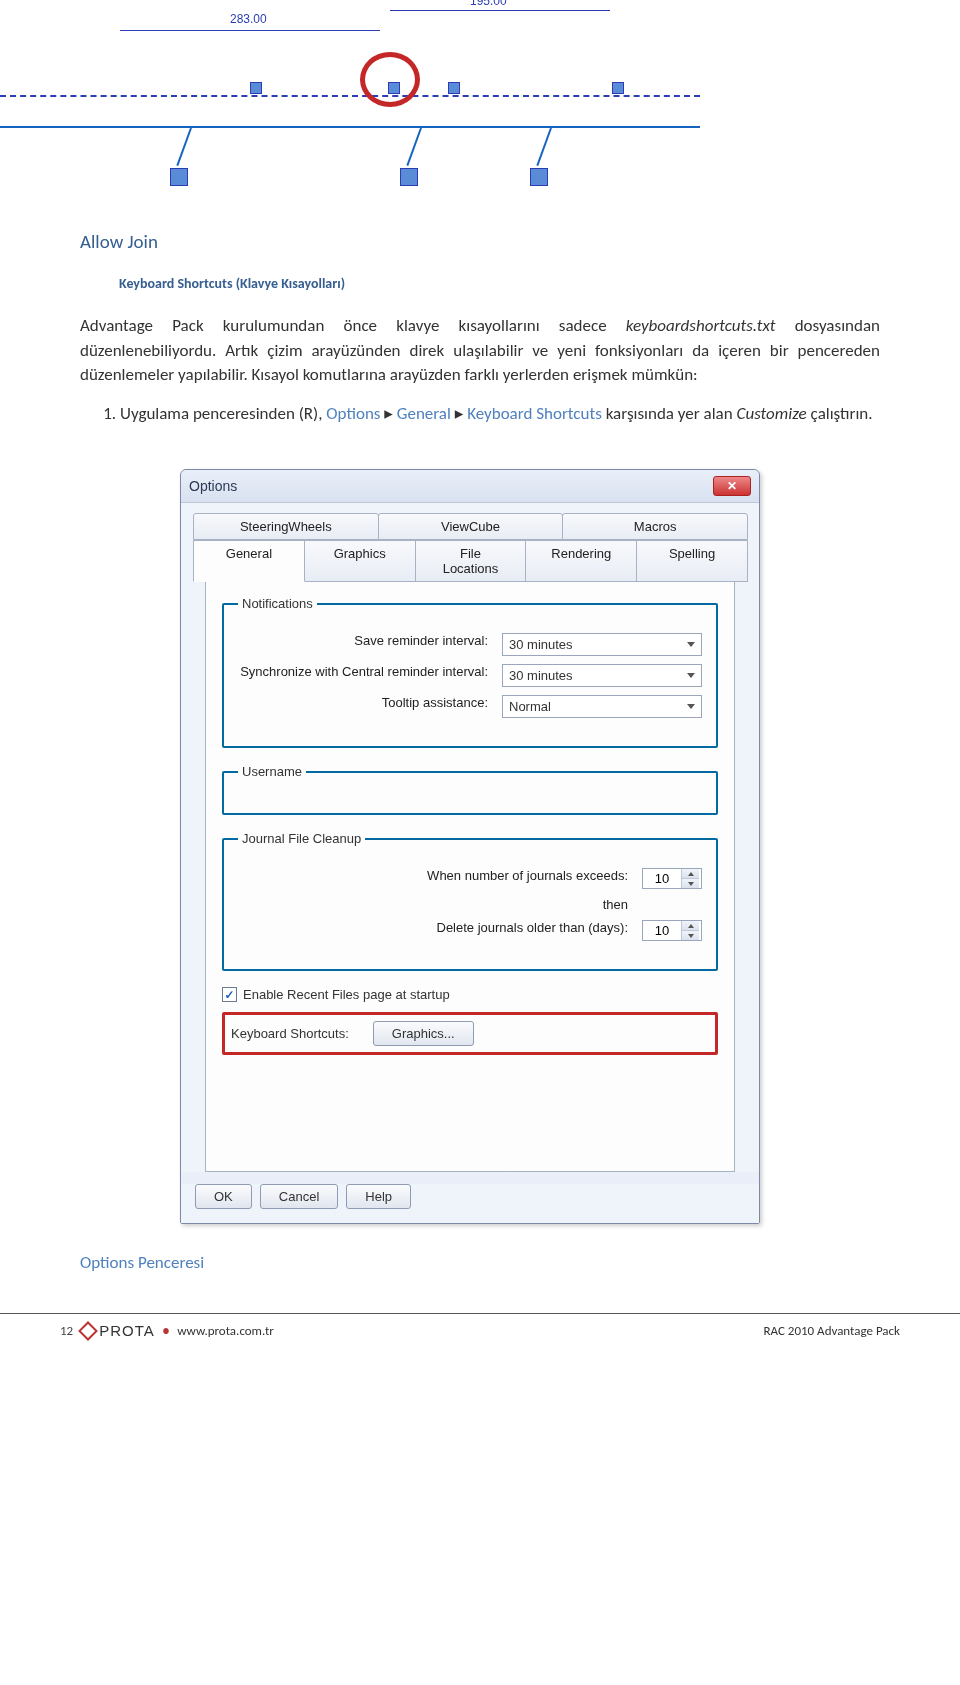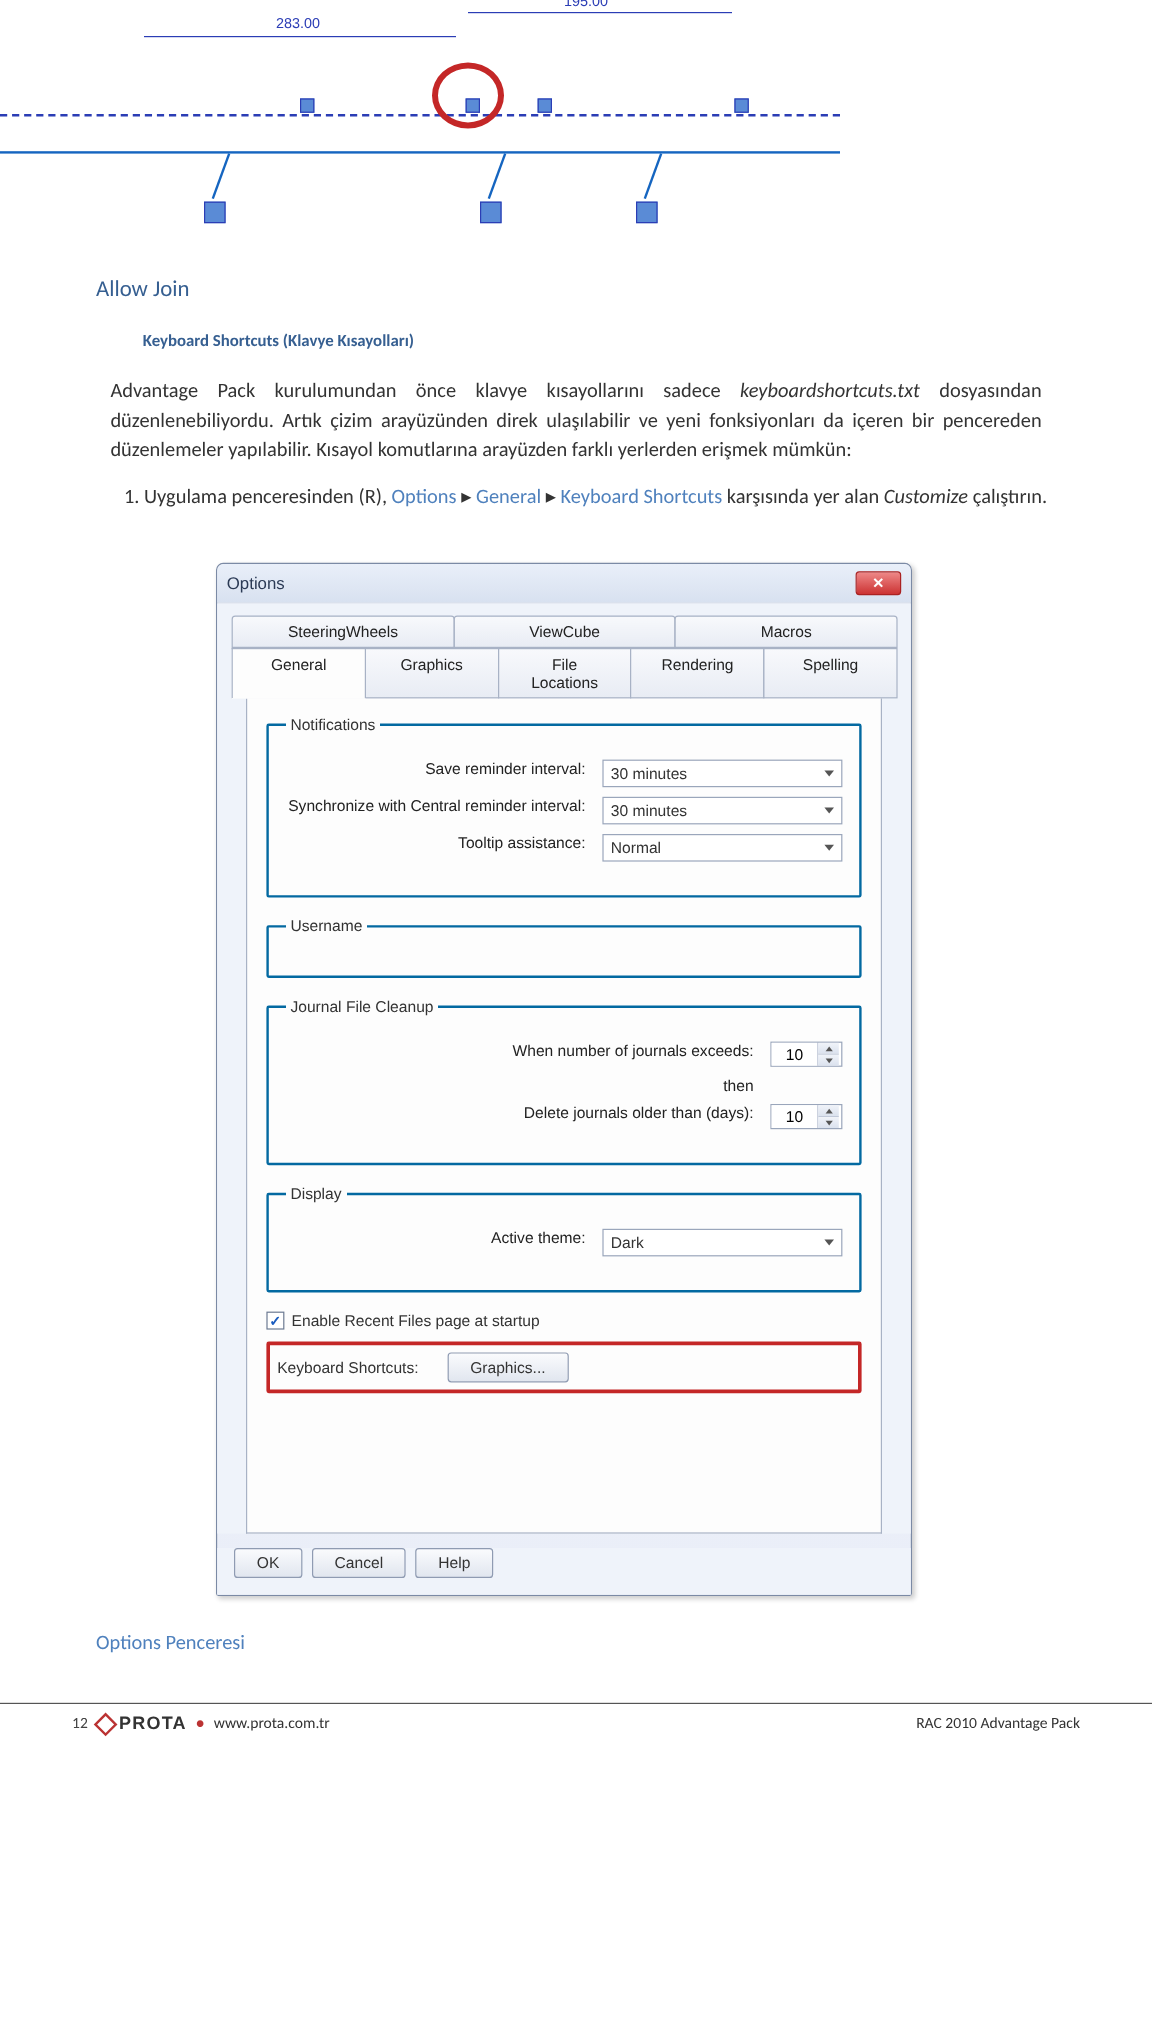--- a/index.html
+++ b/index.html
@@ -79,21 +79,21 @@
     font-size: 14px;
     font-weight: bold;
     margin: 22px 0;
     padding-left: 39px;
   }
   p.para {
     color: #333;
     font-size: 17px;
     line-height: 1.45;
     text-align: justify;
-    margin: 12px 12px;
+    margin: 12px 0;
   }
   .italic { font-style: italic; }
   ol.step {
     margin: 12px 0;
     padding-left: 40px;
   }
   ol.step li {
     font-size: 17px;
     line-height: 1.6;
     color: #333;
@@ -315,21 +315,21 @@
     font-size: 13px;
   }
   .footer-left {
     display: flex;
     align-items: center;
     gap: 8px;
   }
   .pagenum { color: #444; }
   .logo {
     font-family: Impact, Arial Black, sans-serif;
-    font-weight: bold;
+    font-weight: normal;
     color: #333;
     letter-spacing: 1px;
     font-size: 15px;
     display: inline-flex;
     align-items: center;
     gap: 4px;
   }
   .logo-diamond {
     width: 14px;
     height: 14px;
@@ -464,30 +464,20 @@
                     <span class="arrow-up"></span>
                   </div>
                 <div class="spin-btn">
                     <span class="arrow-down"></span>
                   </div>
               </div>
             </div>
           </div>
         </fieldset>
 
-        <fieldset>
-          <legend>Display</legend>
-          <div class="field-row">
-            <div class="field-label">Active theme:</div>
-            <div class="select-box">
-              <span>Dark</span>
-              <span class="chev"></span>
-            </div>
-          </div>
-        </fieldset>
 
         <div class="chk-row">
           <span class="chk">✓</span>
           <span>Enable Recent Files page at startup</span>
         </div>
 
         <div class="highlight-box">
           <span>Keyboard Shortcuts:</span>
           <div class="btn">Graphics...</div>
         </div>

